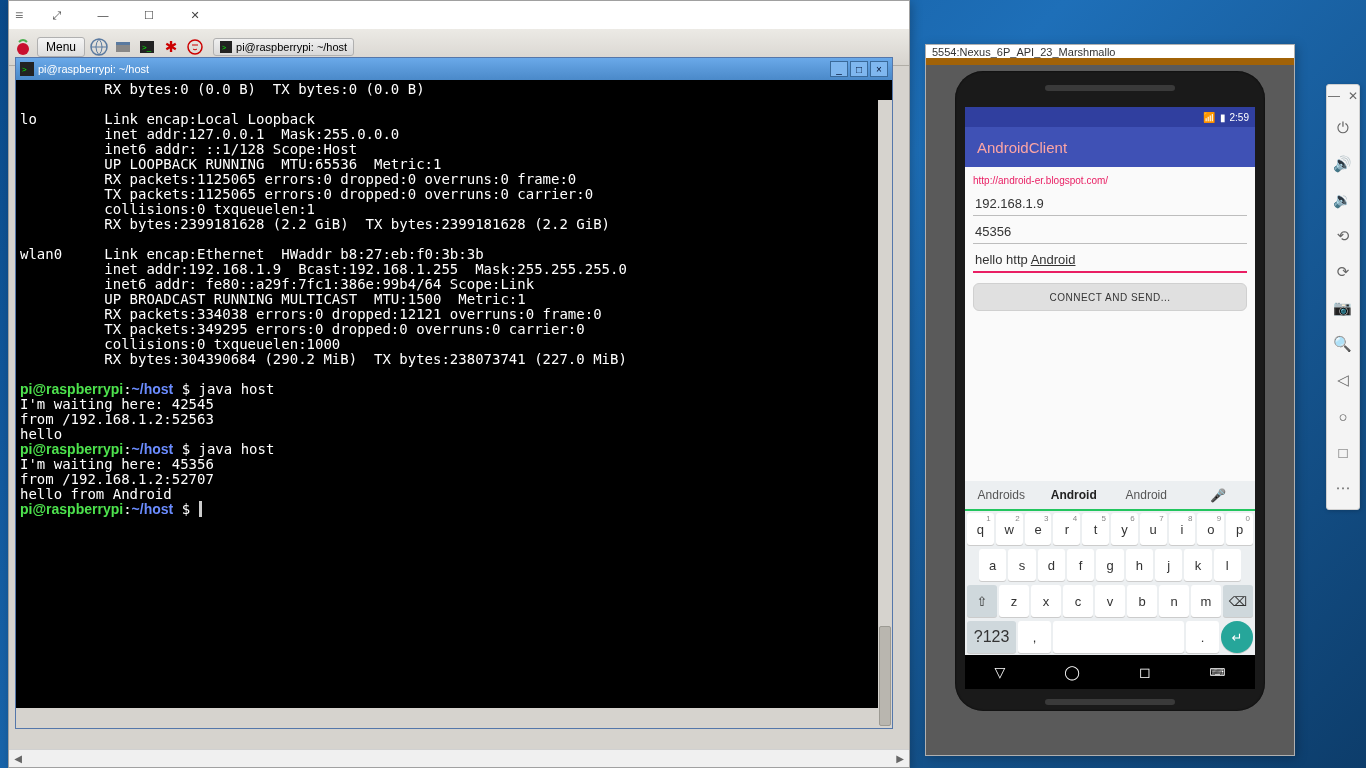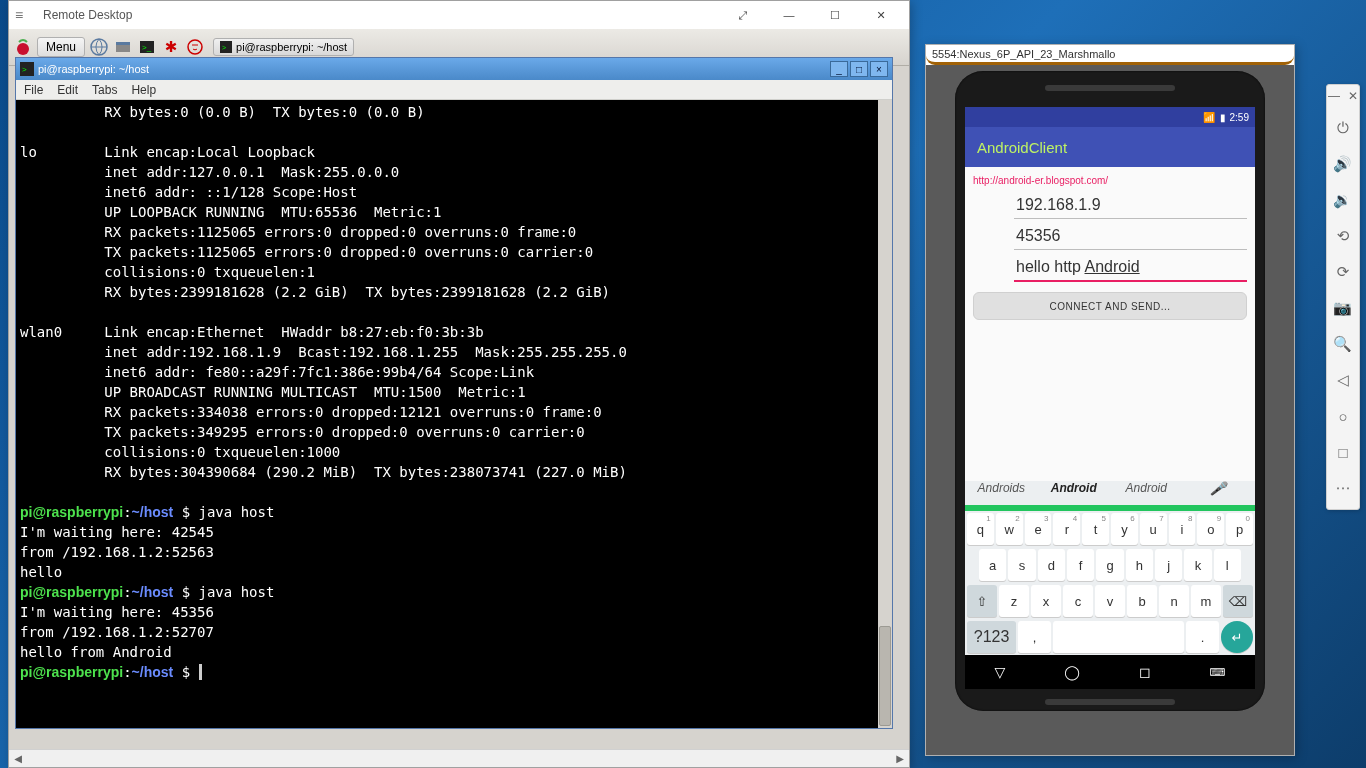--- a/index.html
+++ b/index.html
@@ -21,51 +21,51 @@
 .pi-taskbar .task { background:linear-gradient(#f0f0f0,#d8d8d8); border:1px solid #b0b0b0; border-radius:3px; padding:2px 6px; font-size:11px; display:flex; align-items:center; gap:4px; margin-left:4px; }
 
 
 .term-window { position:absolute; left:6px; top:56px; width:878px; height:672px; border:1px solid #5577aa; }
 .term-title { height:22px; background:linear-gradient(#6aa9e9,#4a89c9); color:#fff; font-size:11px; display:flex; align-items:center; padding:0 4px; }
 .term-title .t-icon { width:14px; height:14px; margin-right:4px; }
 .term-title .t-text { flex:1; }
 .term-title .t-btns { display:flex; gap:2px; }
 .term-title .t-btns span { width:18px; height:16px; background:#7fb7ef; border:1px solid #3a6a9a; font-size:10px; display:flex; align-items:center; justify-content:center; color:#013; }
 .term-menu { height:20px; background:#eeeeec; border-bottom:1px solid #cfcfcb; display:flex; align-items:center; gap:14px; padding:0 8px; font-size:12px; color:#333; }
-.term-body { background:#000; height:calc(100% - 42px); overflow:hidden; font-family:"DejaVu Sans Mono","Courier New",monospace; font-size:14px; line-height:20px; color:#fff; padding:2px 4px; position:relative; white-space:pre; }
+.term-body { background:#000; height:calc(100% - 42px); overflow:hidden; font-family:"DejaVu Sans Mono","Courier New",monospace; font-size:14px; line-height:15px; color:#fff; padding:2px 4px; position:relative; white-space:pre; }
 .term-body .green { color:#4de24d; font-weight:bold; }
 .term-body .blue { color:#6b8cff; font-weight:bold; }
 .term-scroll { position:absolute; right:0; top:42px; bottom:0; width:14px; background:#d6d3ce; }
 .term-scroll .thumb { position:absolute; left:1px; right:1px; bottom:2px; height:100px; background:#b9b6af; border:1px solid #9c9a93; border-radius:2px; }
 
 
 .rd-hscroll { position:absolute; left:0; right:0; bottom:0; height:18px; background:#f0f0f0; border-top:1px solid #d0d0d0; display:flex; align-items:center; }
 .rd-hscroll .arrow { width:18px; height:16px; display:flex; justify-content:center; align-items:center; color:#666; font-size:10px; }
 .rd-hscroll .track { flex:1; height:16px; background:#f0f0f0; }
 
 
 .emu-window { position:absolute; left:925px; top:44px; width:370px; height:712px; background:#fff; border:1px solid #b0b0b0; box-shadow:2px 2px 10px rgba(0,0,0,.25); }
-.emu-title { height:20px; background:#fff; font-size:11px; color:#333; display:flex; align-items:center; padding:0 6px; border-bottom:3px solid #a16207;border-radius:9px; }
+.emu-title { height:20px; background:#fff; font-size:11px; color:#333; display:flex; align-items:center; padding:0 6px; border-bottom:7px solid #a16207; }
 .emu-body { background:#5a5a5a; height:calc(100% - 20px); display:flex; align-items:flex-start; justify-content:center; padding-top:6px; }
 .phone { width:310px; height:640px; background:#1a1a1a; border-radius:28px; padding:8px 10px; position:relative; box-shadow:inset 0 0 2px #000; }
 .phone .speaker { position:absolute; top:14px; left:50%; transform:translateX(-50%); width:130px; height:6px; background:#3a3a3a; border-radius:4px; }
 .phone .speaker.bottom { top:auto; bottom:6px; }
 .screen { position:absolute; top:36px; left:10px; right:10px; bottom:22px; background:#fafafa; display:flex; flex-direction:column; overflow:hidden; }
 .statusbar { height:20px; background:#303F9F; color:#fff; font-size:10px; display:flex; align-items:center; justify-content:flex-end; padding:0 6px; gap:4px; }
-.appbar { height:40px; background:#3F51B5; color:#bef264; display:flex; align-items:center; padding:0 12px; font-size:15px; font-weight:500; }
+.appbar { height:40px; background:#3F51B5; color:#fca5a5; display:flex; align-items:center; padding:0 12px; font-size:15px; font-weight:500; }
 .app-content { padding:6px 8px; display:flex; flex-direction:column; gap:4px; flex:1; }
 .app-link { color:#E91E63; font-size:10px; text-align:left; padding:2px 0; }
-.matfield { border:none; border-bottom:1px solid #bdbdbd; padding:4px 2px 4px 2px; font-size:16px; color:#333; background:transparent;margin-left:41px; }
+.matfield { border:none; border-bottom:1px solid #bdbdbd; padding:4px 2px 4px 2px; font-size:13px; color:#333; background:transparent; }
 .matfield.focused { border-bottom:2px solid #E91E63; }
 .matfield .cursor-u { text-decoration:underline; }
 .matbtn { background:#e0e0e0; border:1px solid #d0d0d0; border-radius:6px; height:28px; font-size:10px; letter-spacing:.5px; color:#333; display:flex; align-items:center; justify-content:center; margin-top:6px; }
 
 
 .kbd { background:#eceff1; display:flex; flex-direction:column; }
-.kbd-sugg { height:30px; display:flex; align-items:flex-start; border-bottom:6px solid #22c55e;font-style:italic; }
+.kbd-sugg { height:30px; display:flex; align-items:center; border-bottom:2px solid #22c55e; }
 .kbd-sugg span { flex:1; text-align:center; font-size:12px; color:#555; }
 .kbd-sugg span.sel { font-weight:bold; color:#222; }
 .kbd-sugg .mic { width:26px; color:#777; font-size:13px; }
 .kbd-row { display:flex; justify-content:center; gap:2px; padding:2px 2px; }
 .key { flex:1; min-width:0; height:32px; background:#fff; border-radius:3px; box-shadow:0 1px 0 #ccc; display:flex; flex-direction:column; align-items:center; justify-content:center; font-size:13px; color:#333; position:relative; }
 .key sup { position:absolute; top:1px; right:3px; font-size:8px; color:#888; }
 .key.dark { background:#cfd8dc; }
 .key.wide { flex:1.5; }
 .key.enter { background:#26a69a; color:#fff; border-radius:50%; flex:0 0 32px; }
 
@@ -79,21 +79,20 @@
 .emu-toolbar .tbi.active { color:#2277cc; }
 
 svg { display:block; }
 </style>
 </head>
 <body>
 
 <div class="rd-window">
   <div class="rd-titlebar">
     <span class="hamburger">≡</span>
-    <span class="title">Remote Desktop</span>
     <div class="winbtns">
       <span>⤢</span>
       <span>—</span>
       <span>☐</span>
       <span>✕</span>
     </div>
   </div>
   <div class="rd-inner">
     <div class="pi-taskbar">
       <svg class="logo" viewBox="0 0 20 20">
@@ -141,26 +140,20 @@
       <svg class="t-icon" viewBox="0 0 14 14">
           <rect width="14" height="14" fill="#222"></rect>
           <text x="2" y="10" fill="#0f0" font-size="8">&gt;</text>
         </svg>
       <span class="t-text">pi@raspberrypi: ~/host</span>
       <div class="t-btns">
         <span>_</span>
         <span>□</span>
         <span>×</span>
       </div>
-    </div>
-    <div class="term-menu">
-      <span>File</span>
-      <span>Edit</span>
-      <span>Tabs</span>
-      <span>Help</span>
     </div>
     <div class="term-body" id="termbody">          RX bytes:0 (0.0 B)  TX bytes:0 (0.0 B)
 
 lo        Link encap:Local Loopback
           inet addr:127.0.0.1  Mask:255.0.0.0
           inet6 addr: ::1/128 Scope:Host
           UP LOOPBACK RUNNING  MTU:65536  Metric:1
           RX packets:1125065 errors:0 dropped:0 overruns:0 frame:0
           TX packets:1125065 errors:0 dropped:0 overruns:0 carrier:0
           collisions:0 txqueuelen:1

